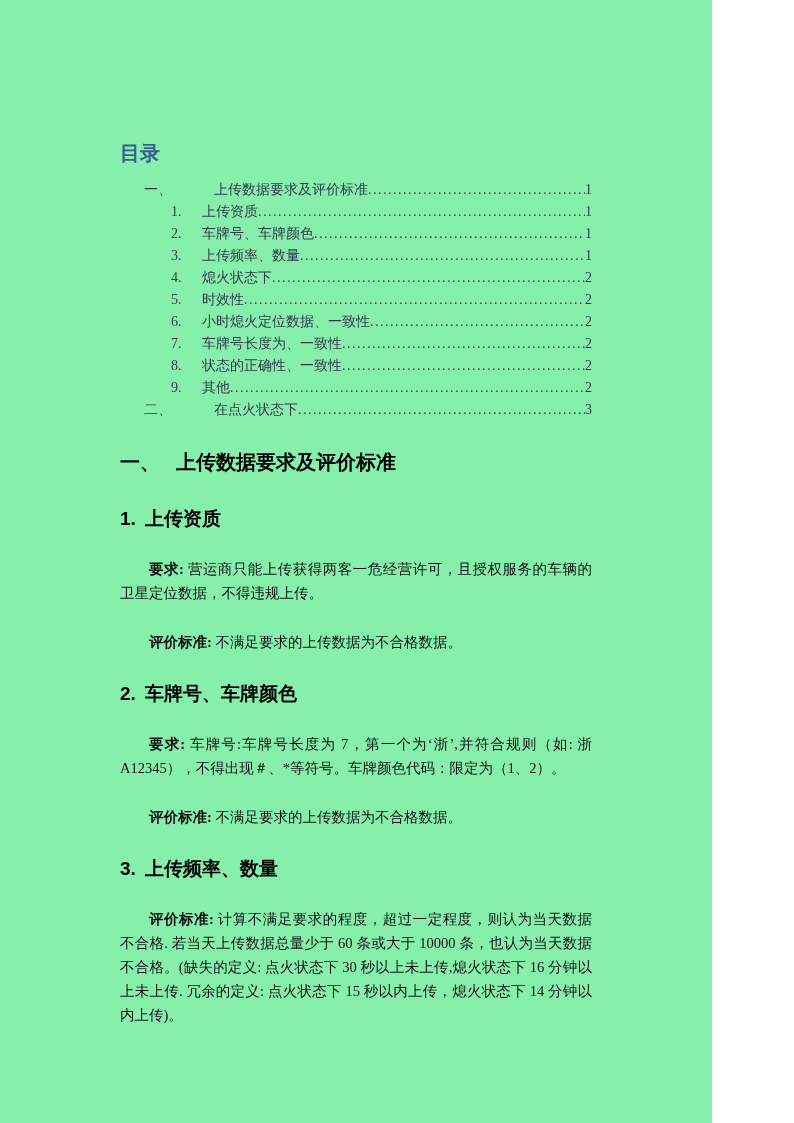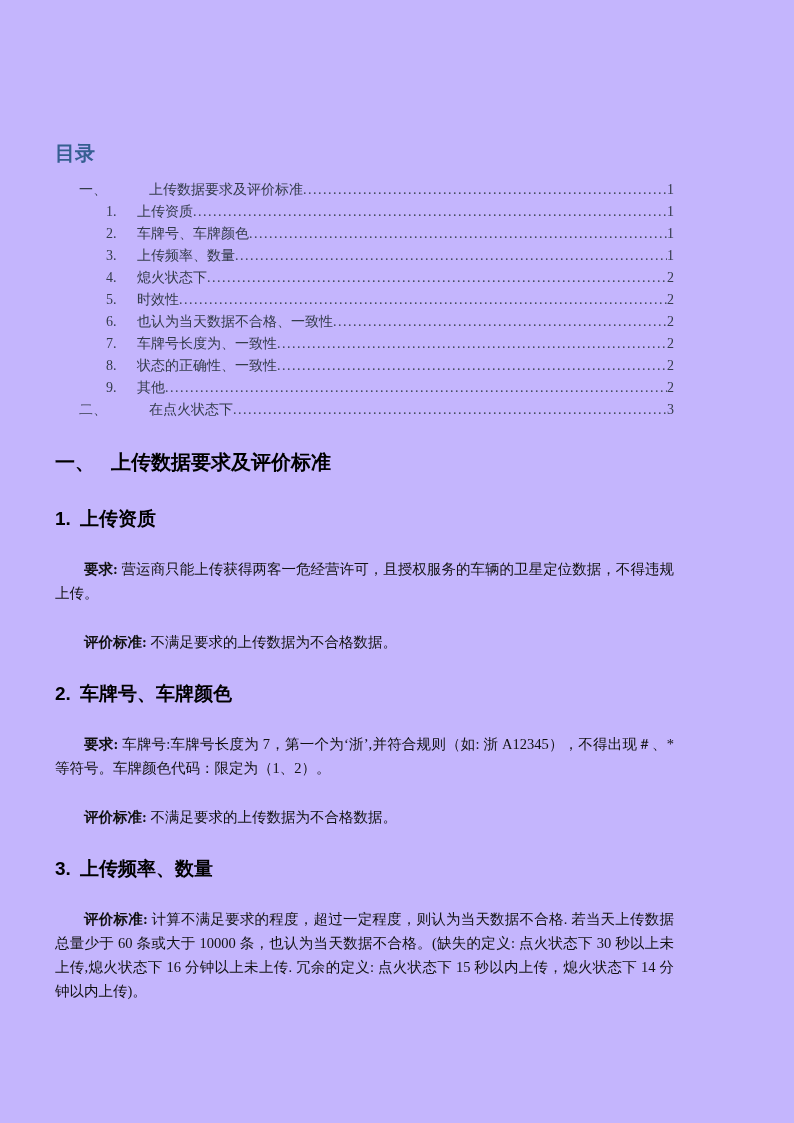--- a/index.html
+++ b/index.html
@@ -3,23 +3,23 @@
 <meta charset="utf-8">
 <style>
   * { margin: 0; padding: 0; box-sizing: border-box; }
   html, body { width: 794px; height: 1123px; background: #ffffff; }
   body {
     font-family: "Liberation Serif", "DejaVu Serif", serif;
     color: #1a1a1a;
     overflow: hidden;
   }
   .page {
-    width: 794px; height: 1123px;
-    padding: 140px 120px 0 55px;
-    background: #c4b5fd;
+    width: 712px; height: 1123px;
+    padding: 140px 120px 0 120px;
+    background: #86efac;
   }
 
   
   .toc-title {
     font-family: "Liberation Sans", "DejaVu Sans", sans-serif;
     font-size: 20px;
     font-weight: 700;
     color: #365f91;
     margin-bottom: 12px;
   }
@@ -128,21 +128,21 @@
         <span class="toc-page">2</span>
     </div>
     <div class="toc-row lvl2">
       <span class="toc-num">5.</span>
         <span class="toc-label">时效性</span>
         <span class="toc-dots"></span>
         <span class="toc-page">2</span>
     </div>
     <div class="toc-row lvl2">
       <span class="toc-num">6.</span>
-        <span class="toc-label">也认为当天数据不合格、一致性</span>
+        <span class="toc-label">小时熄火定位数据、一致性</span>
         <span class="toc-dots"></span>
         <span class="toc-page">2</span>
     </div>
     <div class="toc-row lvl2">
       <span class="toc-num">7.</span>
         <span class="toc-label">车牌号长度为、一致性</span>
         <span class="toc-dots"></span>
         <span class="toc-page">2</span>
     </div>
     <div class="toc-row lvl2">

